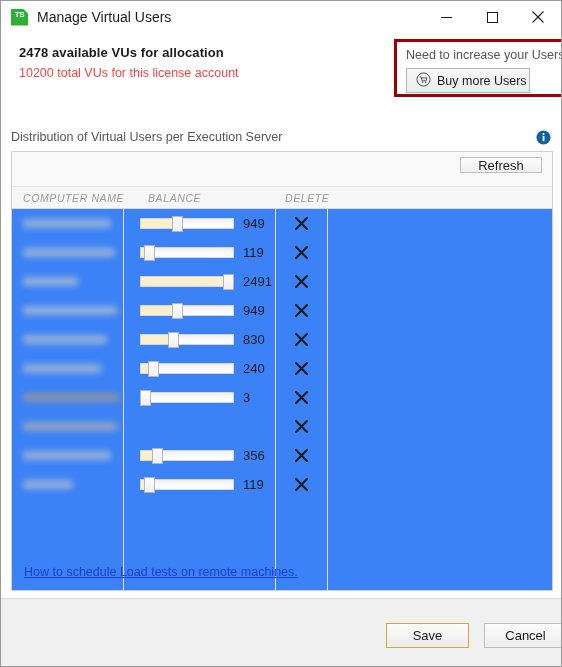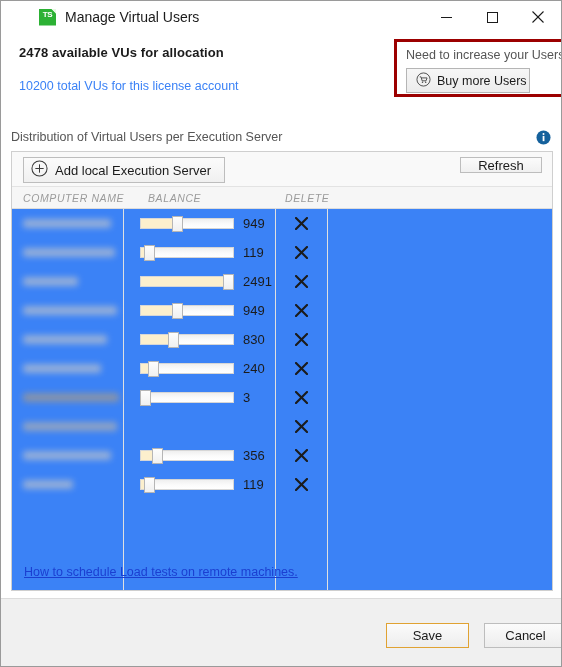--- a/index.html
+++ b/index.html
@@ -15,21 +15,21 @@
     background: #ffffff;
     border: 1px solid #9a9a9a;
     overflow: hidden;
   }
 
   
   .titlebar {
     position: absolute; left: 0; top: 0;
     width: 560px; height: 32px;
     background: #ffffff;
-    display: flex; align-items: center; padding-left: 28px;
+    display: flex; align-items: center;
   }
   .app-icon {
     width: 17px; height: 17px;
     margin-left: 10px; margin-right: 9px;
     position: relative;
     flex: 0 0 auto;
   }
   .app-icon .sq {
     position: absolute; left: 0; top: 0;
     width: 17px; height: 17px;
@@ -65,21 +65,21 @@
 
   
   .license {
     position: absolute; left: 18px; top: 44px;
   }
   .license .line1 {
     font-size: 13px; font-weight: bold; color: #1b1b1b;
     letter-spacing: 0.1px;
   }
   .license .line2 {
-    font-size: 12.5px; color: #3b82f6; margin-top: 19px;
+    font-size: 12.5px; color: #ef4444; margin-top: 6px;
   }
 
   
   .buybox-outline {
     position: absolute; left: 393px; top: 38px;
     width: 169px; height: 58px;
     border: 3px solid #9c0000;
     border-right: none;
     background: #ffffff;
   }
@@ -316,30 +316,20 @@
     <svg width="15" height="15" viewBox="0 0 16 16">
       <circle cx="8" cy="8" r="7.5" fill="#15619c"></circle>
       <circle cx="8" cy="4.3" r="1.05" fill="#ffffff"></circle>
       <rect x="7.1" y="6.3" width="1.9" height="5.6" fill="#ffffff"></rect>
     </svg>
   </div>
 
   <div class="panel">
 
     <div class="panel-toolbar">
-      <div class="add-btn">
-        <span>
-          <svg width="17" height="17" viewBox="0 0 18 18">
-            <circle cx="9" cy="9" r="8" fill="none" stroke="#3b3b3b" stroke-width="1.1"></circle>
-            <line x1="9" y1="4.6" x2="9" y2="13.4" stroke="#3b3b3b" stroke-width="1.1"></line>
-            <line x1="4.6" y1="9" x2="13.4" y2="9" stroke="#3b3b3b" stroke-width="1.1"></line>
-          </svg>
-        </span>
-        <span>Add local Execution Server</span>
-      </div>
       <button class="refresh-btn">Refresh</button>
     </div>
 
     <div class="grid-head">
       <div class="hcell h-name">COMPUTER NAME</div>
       <div class="hcell h-balance">BALANCE</div>
       <div class="hcell h-delete">DELETE</div>
     </div>
 
     <div class="grid-body" id="grid-body">

